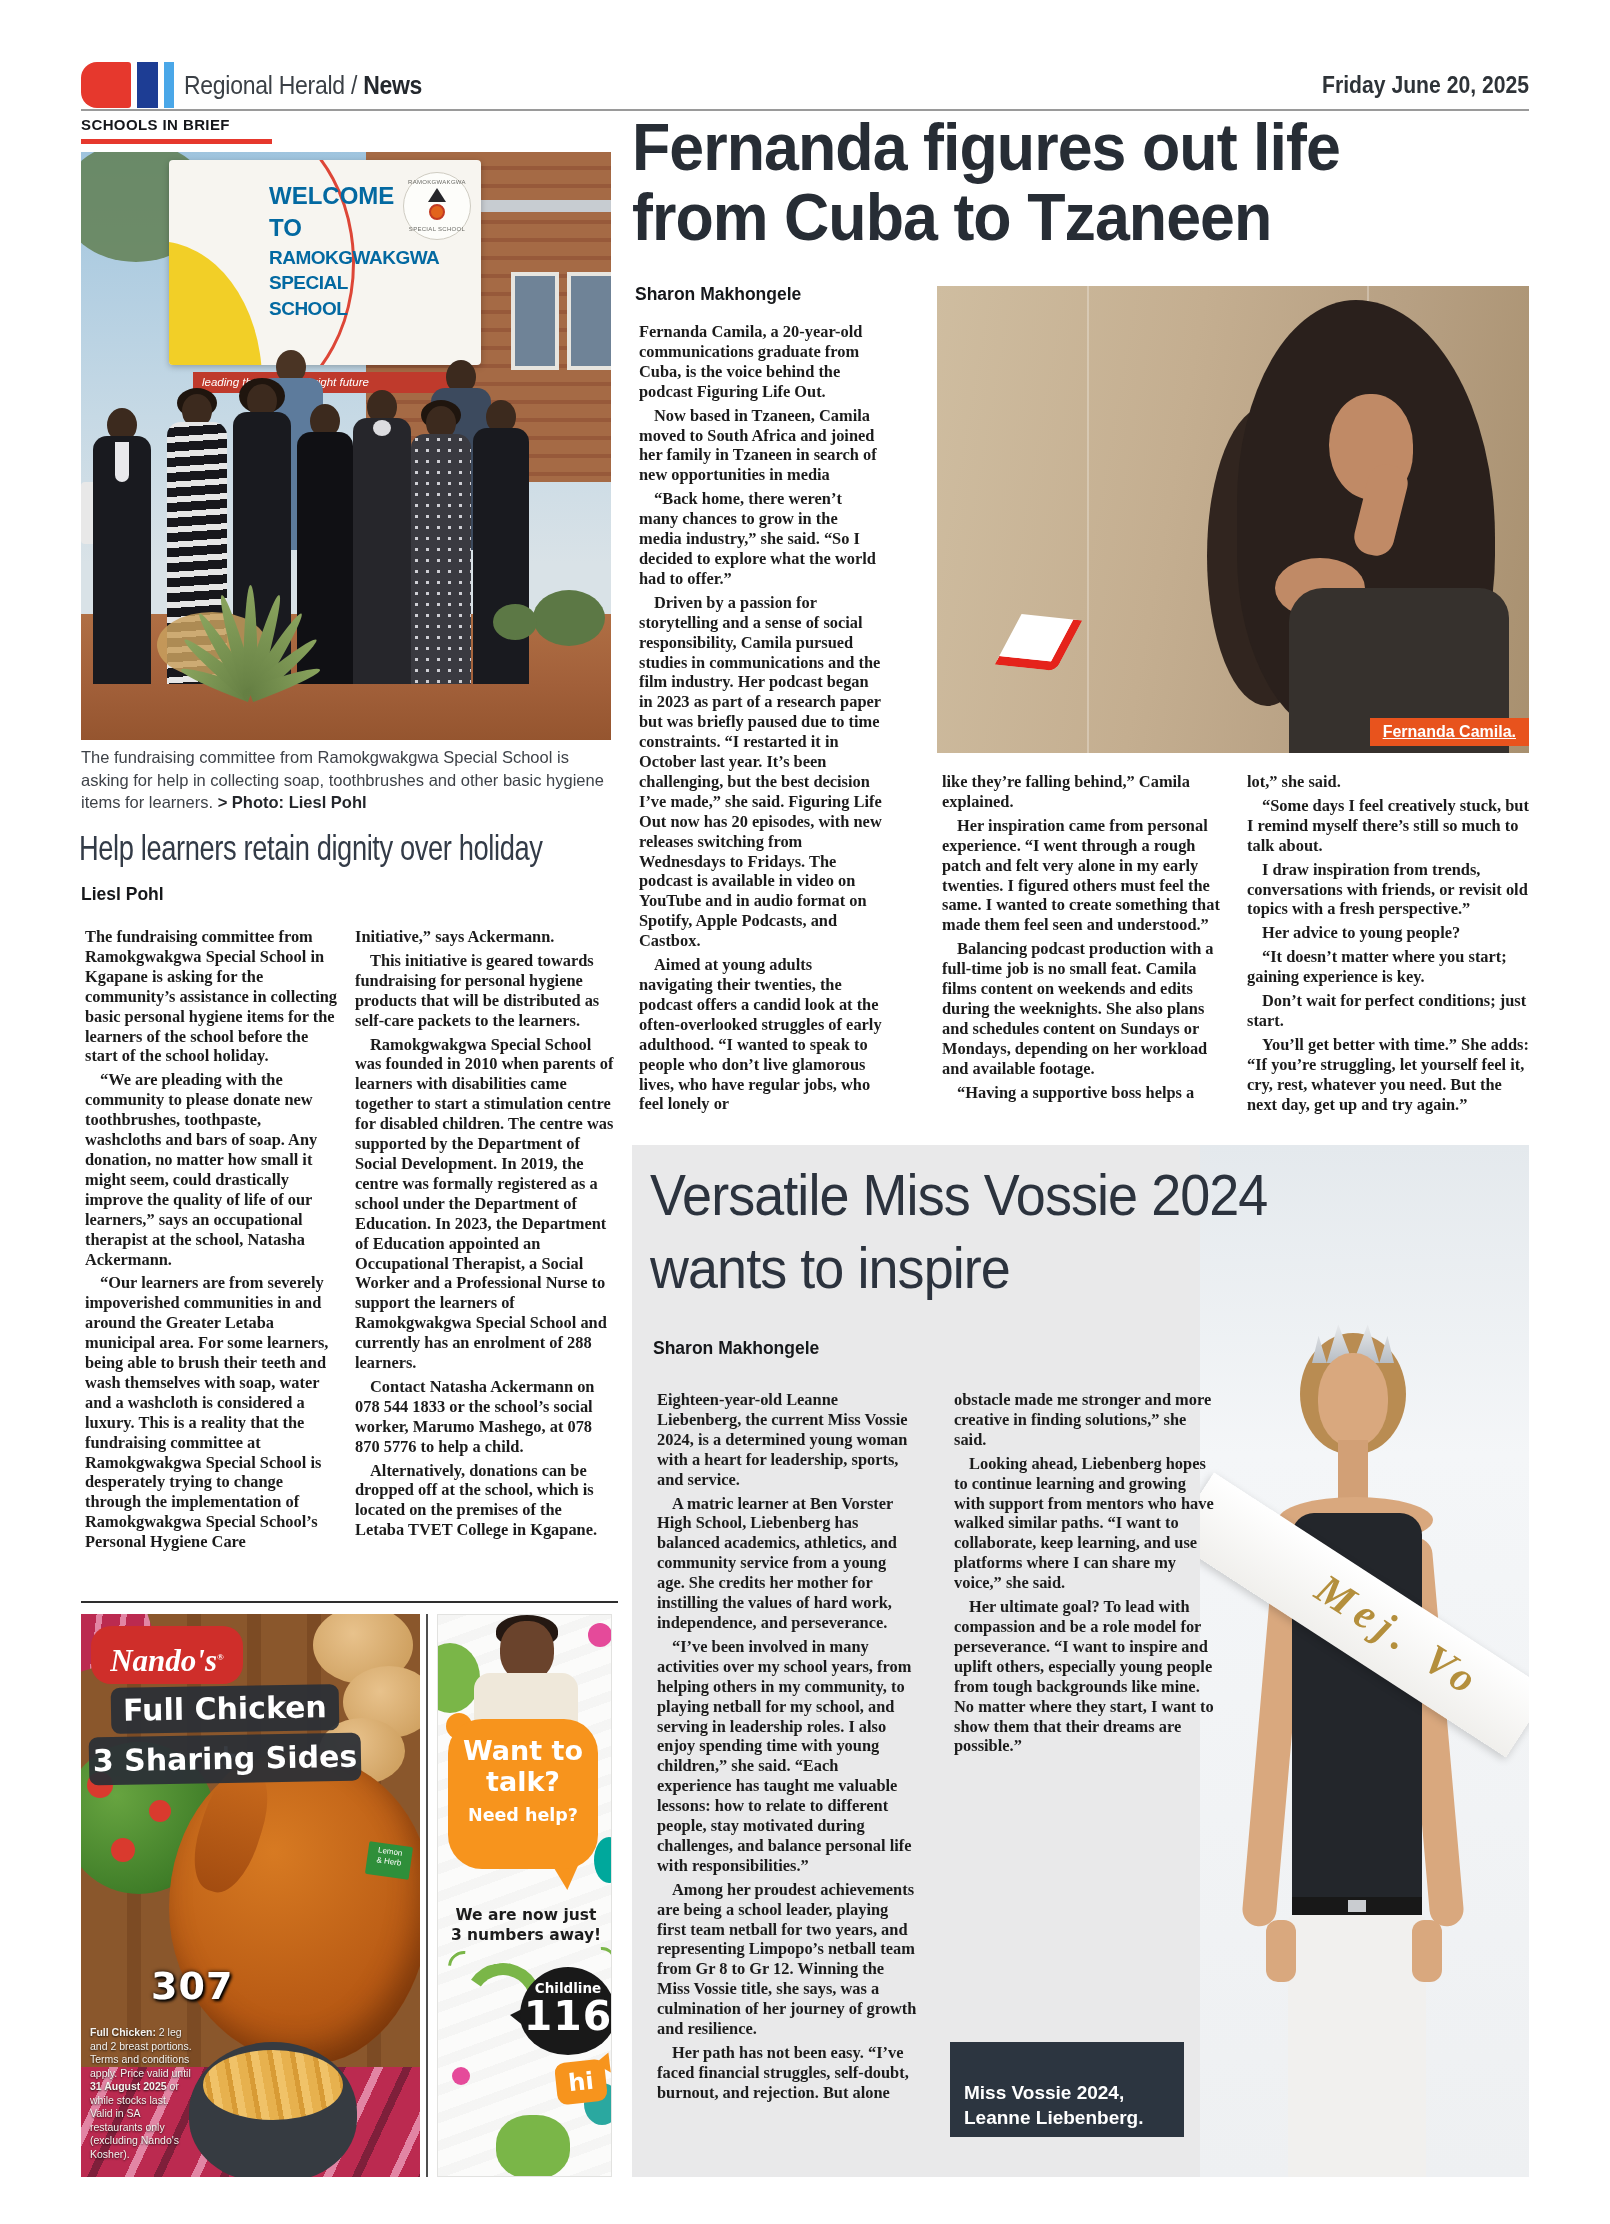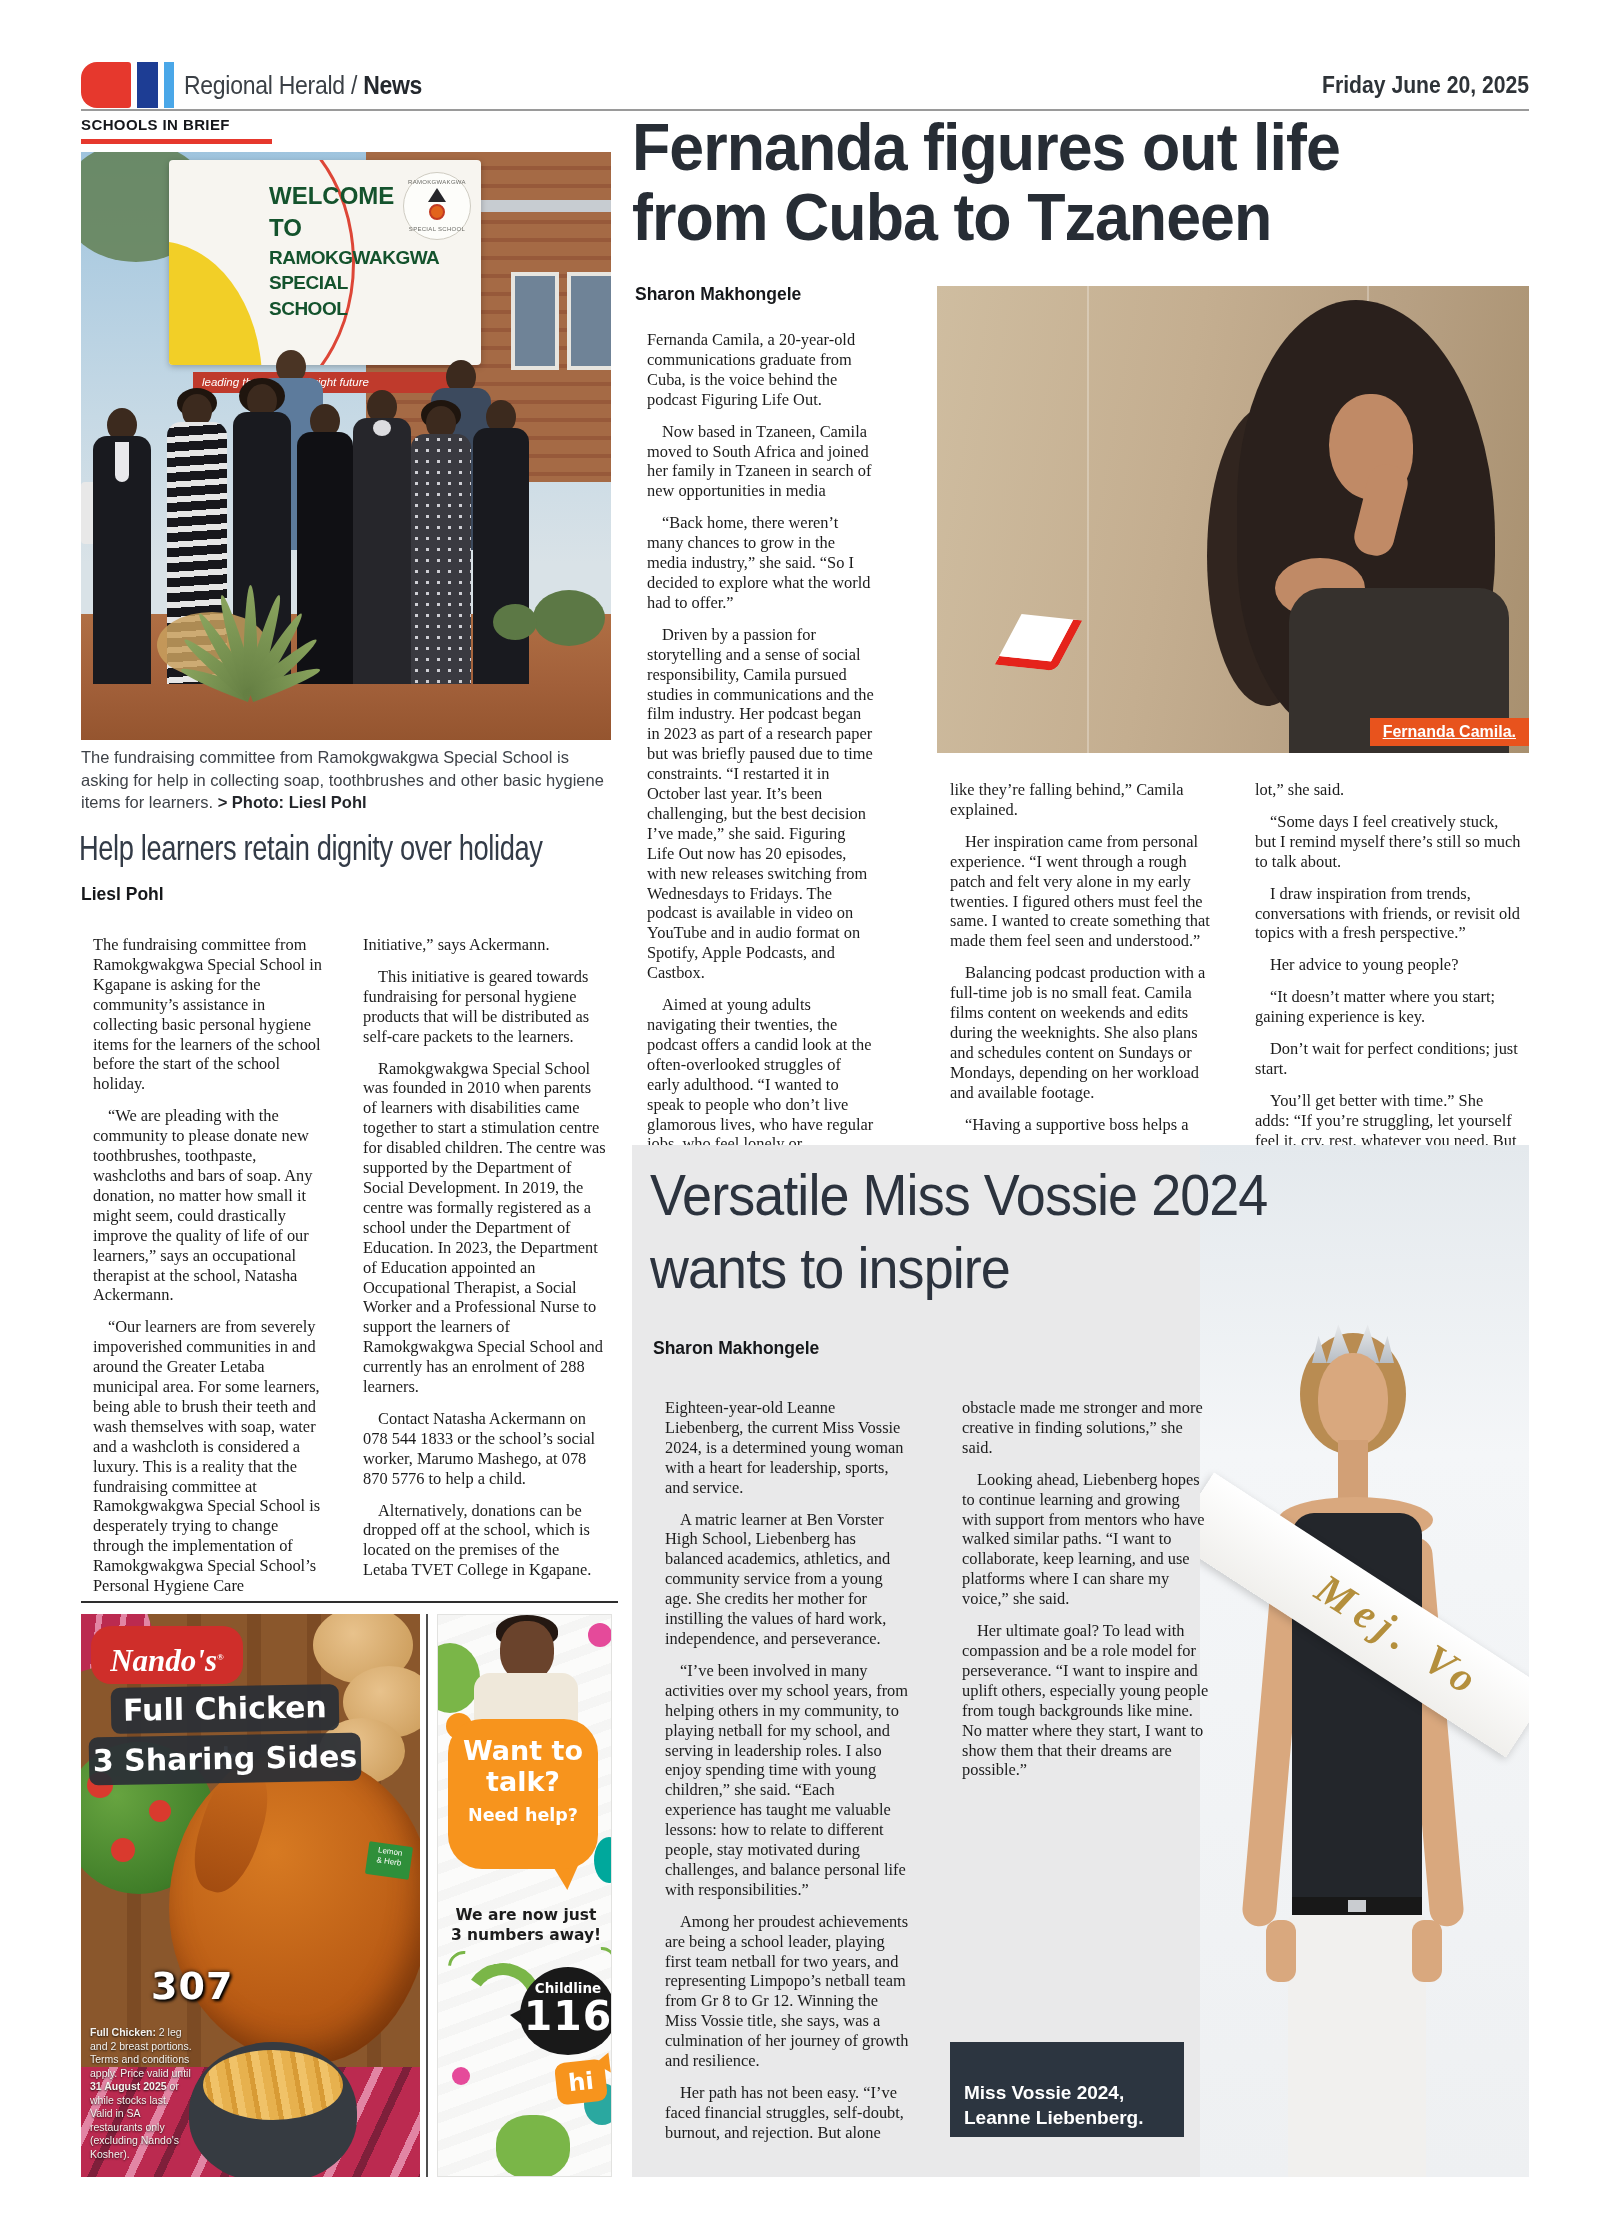--- a/index.html
+++ b/index.html
@@ -26,21 +26,21 @@
   .photo1{left:81px;top:152px;width:530px;height:588px;overflow:hidden;background:linear-gradient(#9fc4de,#c6d9e5 45%,#d9e2e7 70%);}
   .p1-wall{left:285px;top:0;width:245px;height:330px;
            background:repeating-linear-gradient(#a56a45 0 14px,#97593a 14px 18px);}
   .p1-roof{left:280px;top:48px;width:250px;height:12px;background:#c7ccd1;}
   .p1-window{top:120px;width:40px;height:90px;background:#6f8397;border:4px solid #e7e5df;}
   .p1-trees{left:-20px;top:-10px;width:150px;height:120px;background:#5d7a4a;border-radius:50%;opacity:.8;}
   .p1-sign{left:88px;top:8px;width:312px;height:205px;background:#f7f5f0;border-radius:4px;
            overflow:hidden;box-shadow:0 2px 6px rgba(0,0,0,.25);}
   .p1-sign-yellow{left:-12px;bottom:-16px;width:105px;height:140px;background:#f2cf27;border-radius:0 100% 0 0;}
   .p1-sign-arc{left:-60px;top:-50px;width:240px;height:300px;border:3px solid #dd4637;border-radius:50%;}
-  .p1-sign-text{left:100px;top:20px;width:135px;color:#14532d;font-weight:700;line-height:1.35;}
+  .p1-sign-text{left:100px;top:20px;width:135px;color:#0369a1;font-weight:700;line-height:1.35;}
   .p1-sign-l1{font-size:24px;}
   .p1-sign-l23{font-size:19px;letter-spacing:-0.5px;}
   .p1-badge{left:234px;top:12px;width:66px;height:66px;background:#fdfdfa;border:1px solid #cfccc2;border-radius:50%;
             text-align:center;}
   .p1-badge-txt{font-size:6px;color:#6b6b66;letter-spacing:.3px;margin-top:6px;}
   .p1-badge-tri{width:0;height:0;border-left:9px solid transparent;border-right:9px solid transparent;
                 border-bottom:14px solid #26262a;margin:3px auto 0;}
   .p1-badge-sun{width:12px;height:12px;background:#e2641c;border:2px solid #c23a22;border-radius:50%;margin:2px auto 0;}
   .p1-strip{left:112px;top:220px;width:258px;height:21px;background:#bf3a2c;color:#fff;
             font-style:italic;font-size:11.5px;line-height:21px;padding-left:9px;overflow:hidden;white-space:nowrap;z-index:1;}
@@ -58,21 +58,21 @@
 
   .caption1{left:81px;top:746px;width:534px;font-size:16.5px;line-height:22.5px;color:#3e4248;}
   .caption1 b{color:#23262b;}
 
   
   .help-headline{left:79px;top:828px;font-size:35px;font-weight:400;letter-spacing:-0.5px;color:#333b47;
                  transform:scaleX(.78);transform-origin:left top;white-space:nowrap;}
   .byline{font-size:17.5px;font-weight:700;color:#15171a;}
   .help-byline{left:81px;top:884px;}
   .bodycol{font-family:"Liberation Serif",serif;font-size:16.4px;line-height:19.9px;color:#1c1c1c;}
-  .bodycol p{margin:12px;text-indent:15px;}
+  .bodycol p{margin:4px;text-indent:15px;font-weight:bold;}
   .bodycol p.cont{text-indent:0;}
   .help-col1{left:81px;top:923px;width:262px;}
   .help-col2{left:351px;top:923px;width:268px;}
   .left-divider{left:81px;top:1601px;width:537px;height:2px;background:#2e2e2e;}
 
   
   .f-headline{left:632px;top:112px;width:900px;font-size:66px;line-height:70px;font-weight:700;
               letter-spacing:-1px;color:#272d35;transform:scaleX(.95);transform-origin:left top;white-space:nowrap;}
   .f-byline{left:635px;top:284px;}
   .f-photo{left:937px;top:286px;width:592px;height:467px;overflow:hidden;

